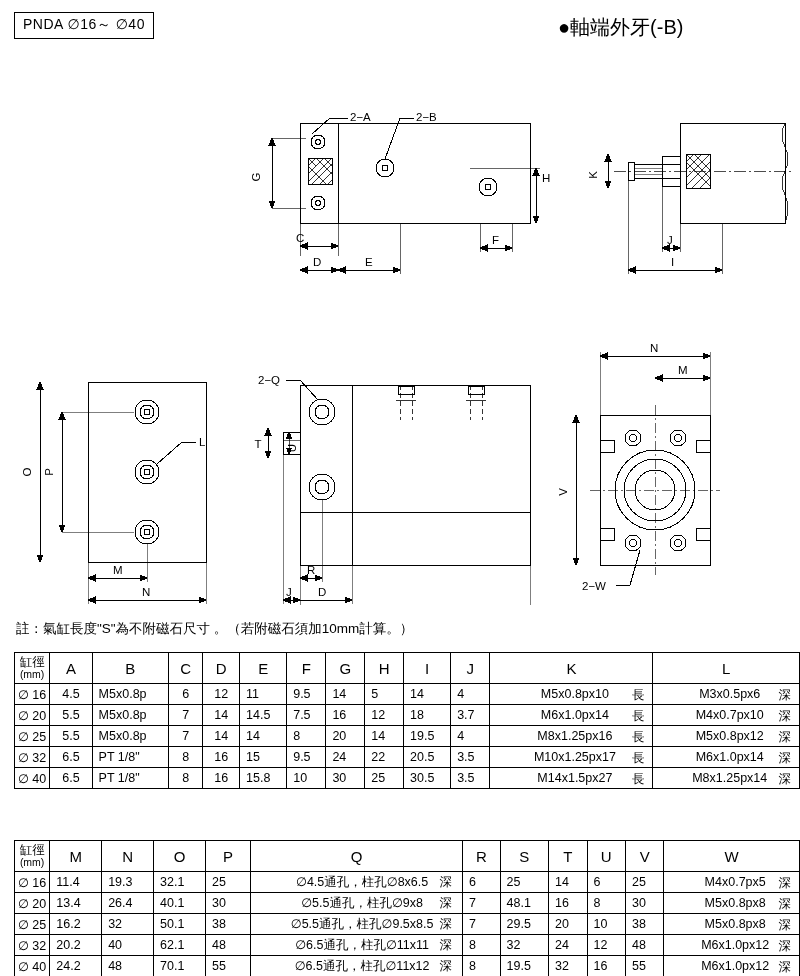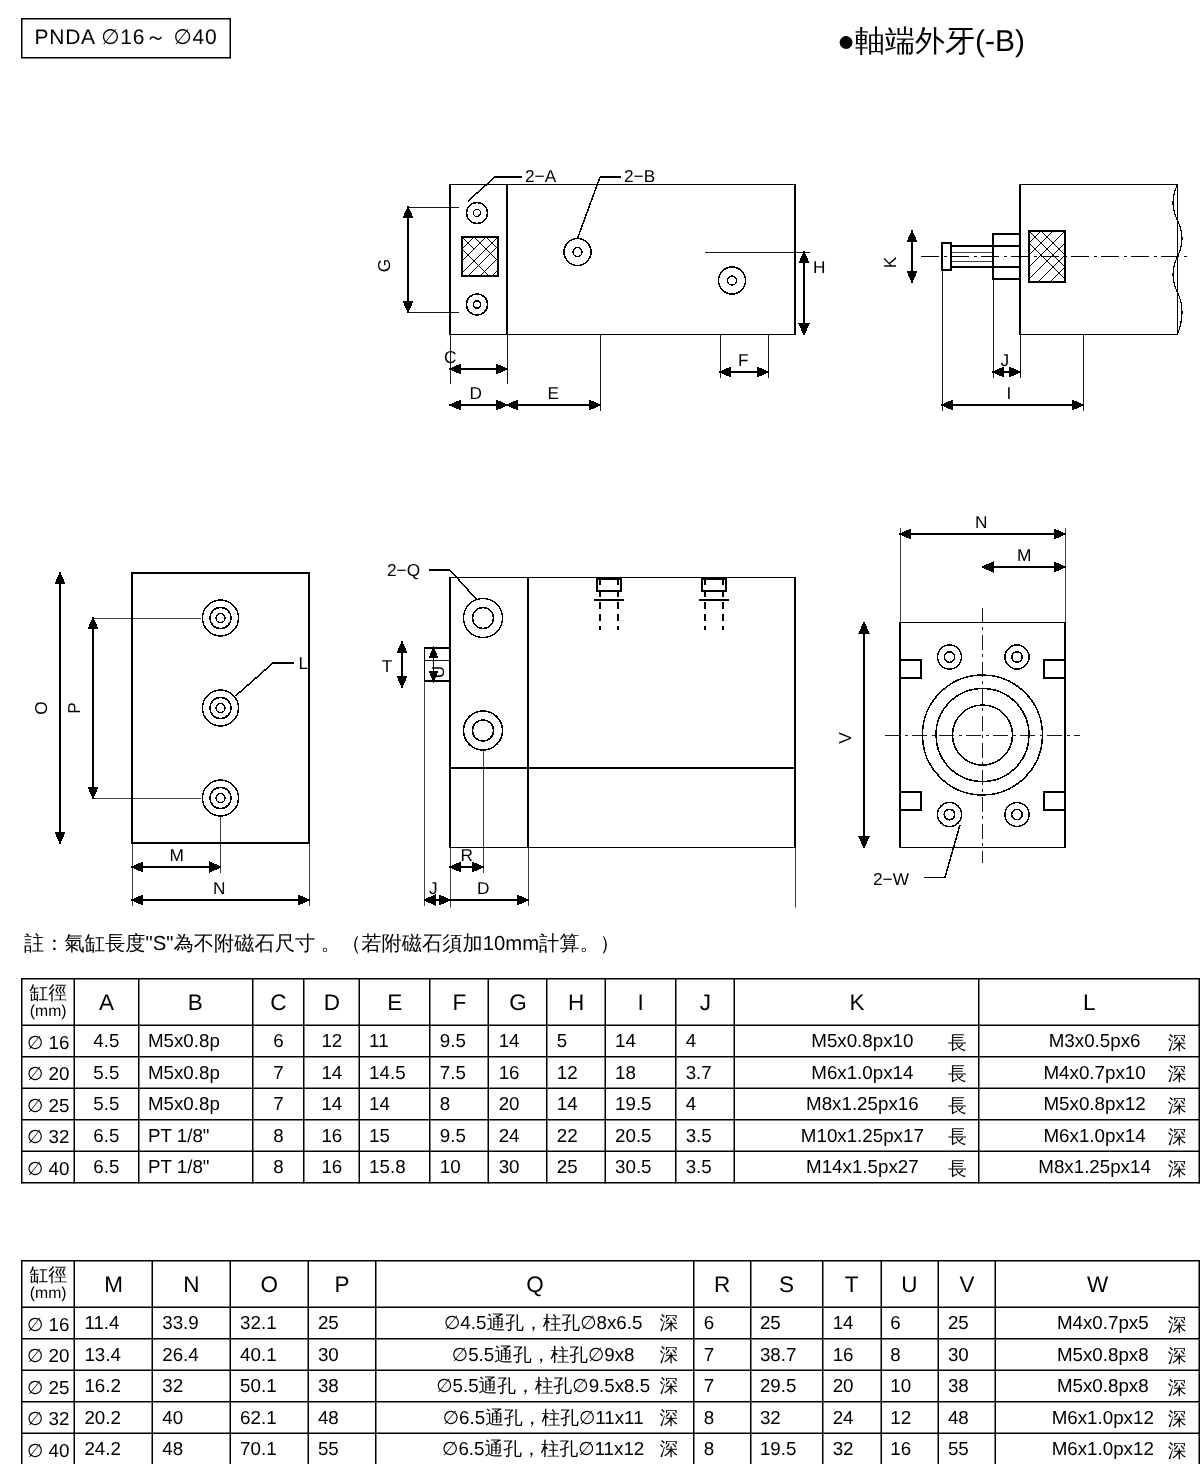--- a/index.html
+++ b/index.html
@@ -520,21 +520,21 @@
         <td style="width:34px">T</td>
         <td style="width:34px">U</td>
         <td style="width:34px">V</td>
         <td style="width:138px">W</td>
       </tr>
     </thead>
     <tbody>
       <tr>
         <td>∅ 16</td>
         <td class="cell-left">11.4</td>
-        <td class="cell-left">33.9</td>
+        <td class="cell-left">19.3</td>
         <td class="cell-left">32.1</td>
         <td class="cell-left">25</td>
         <td class="qcell">
           <span>∅4.5通孔，柱孔∅8x6.5</span>
           <span class="tail">深</span>
         </td>
         <td class="cell-left">6</td>
         <td class="cell-left">25</td>
         <td class="cell-left">14</td>
         <td class="cell-left">6</td>
@@ -548,21 +548,21 @@
         <td>∅ 20</td>
         <td class="cell-left">13.4</td>
         <td class="cell-left">26.4</td>
         <td class="cell-left">40.1</td>
         <td class="cell-left">30</td>
         <td class="qcell">
           <span>∅5.5通孔，柱孔∅9x8</span>
           <span class="tail">深</span>
         </td>
         <td class="cell-left">7</td>
-        <td class="cell-left">38.7</td>
+        <td class="cell-left">48.1</td>
         <td class="cell-left">16</td>
         <td class="cell-left">8</td>
         <td class="cell-left">30</td>
         <td class="kcell">
           <span>M5x0.8px8</span>
           <span class="tail">深</span>
         </td>
       </tr>
       <tr>
         <td>∅ 25</td>

